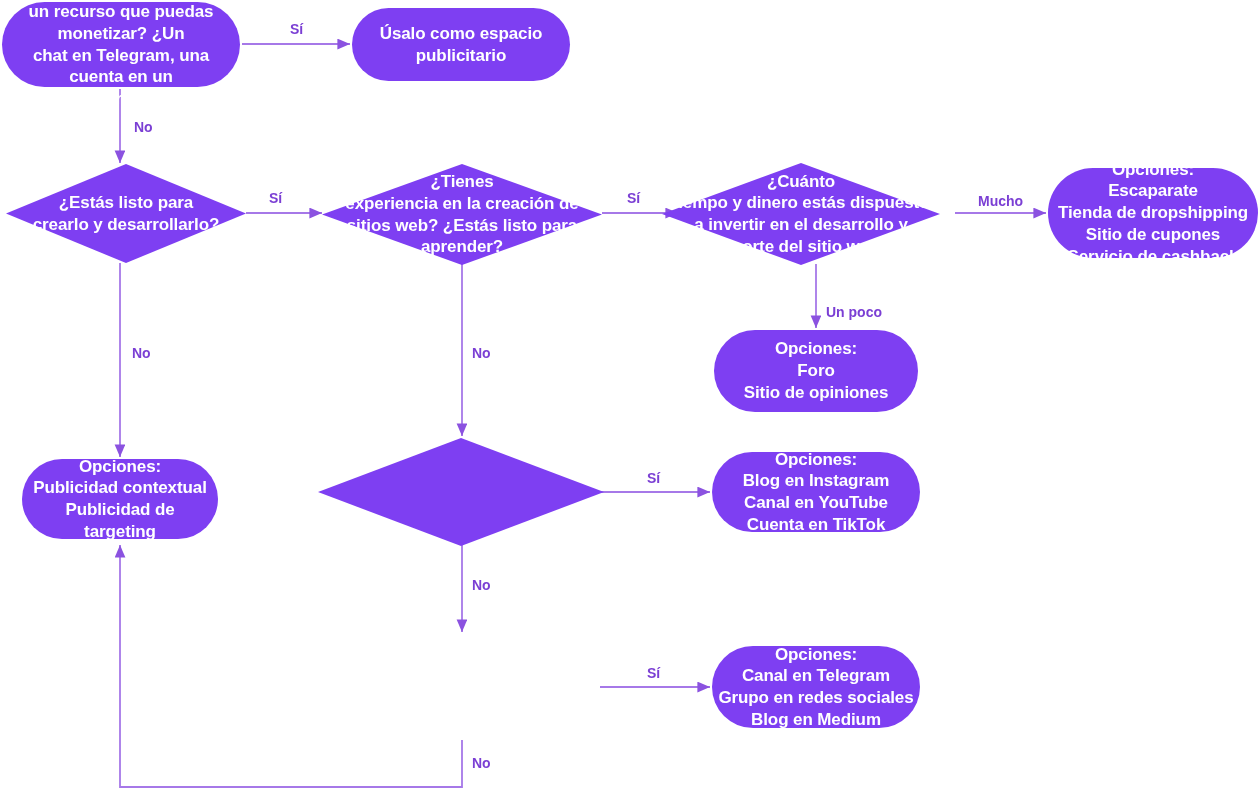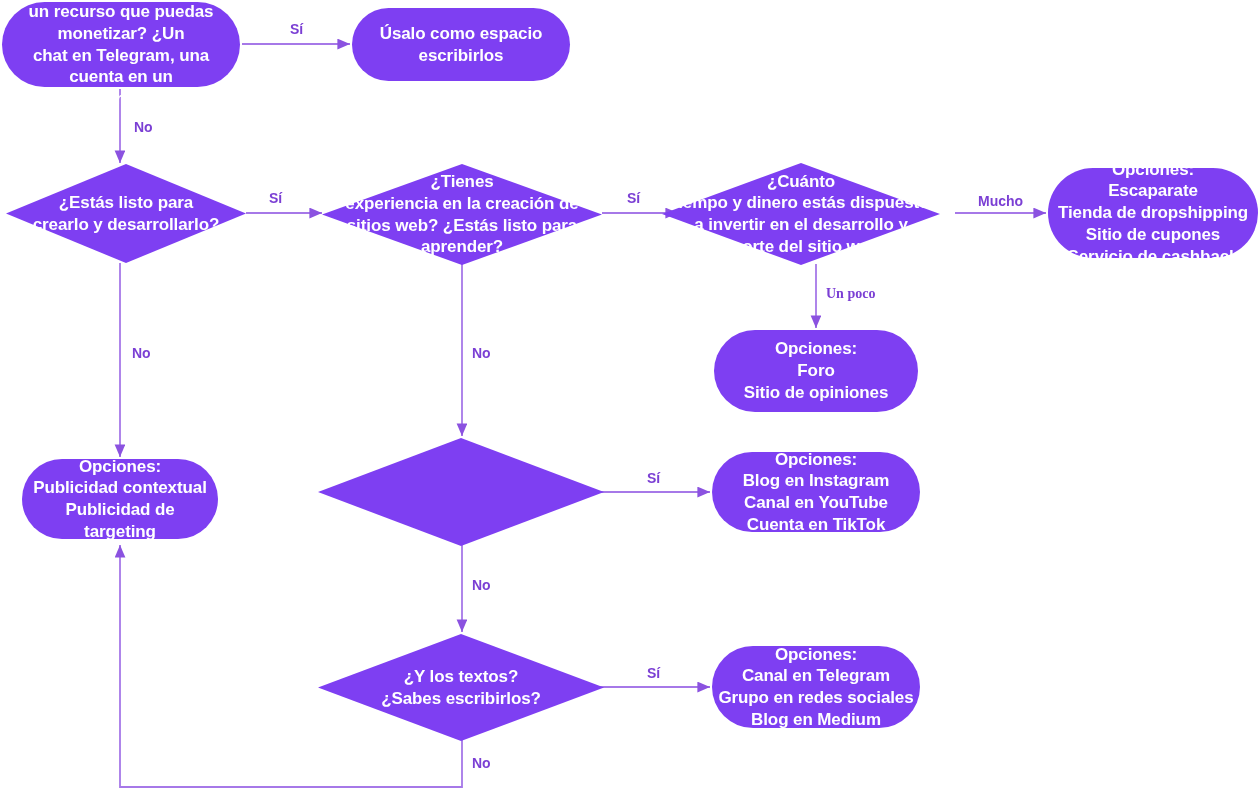--- a/index.html
+++ b/index.html
@@ -110,21 +110,21 @@
   </svg>
 
   <div class="node stadium" style="left:2px; top:2px; width:238px; height:85px;">
     <span class="txt">¿Tienes
 un recurso que puedas monetizar? ¿Un
 chat en Telegram, una cuenta en un
 foro?</span>
   </div>
 
   <div class="node stadium" style="left:352px; top:8px; width:218px; height:73px;">
-    <span class="txt">Úsalo como espacio escribirlos</span>
+    <span class="txt">Úsalo como espacio publicitario</span>
   </div>
 
   <div class="node diamond" style="left:6px; top:164px; width:240px; height:99px;">
     <div class="dmd"></div>
     <span class="txt">¿Estás listo para
 crearlo y desarrollarlo?</span>
   </div>
 
   <div class="node diamond" style="left:322px; top:164px; width:280px; height:101px;">
     <div class="dmd"></div>
@@ -166,39 +166,34 @@
     <div class="dmd"></div>
   </div>
 
   <div class="node stadium" style="left:712px; top:452px; width:208px; height:80px;">
     <span class="txt">Opciones:
 Blog en Instagram
 Canal en YouTube
 Cuenta en TikTok</span>
   </div>
 
-  <div class="node diamond" style="left:318px; top:634px; width:286px; height:107px;">
-    <div class="dmd"></div>
-    <span class="txt">¿Y los textos?
-¿Sabes escribirlos?</span>
-  </div>
 
   <div class="node stadium" style="left:712px; top:646px; width:208px; height:82px;">
     <span class="txt">Opciones:
 Canal en Telegram
 Grupo en redes sociales
 Blog en Medium</span>
   </div>
 
   <div class="edge-label" style="left:290px; top:21px;">Sí</div>
   <div class="edge-label" style="left:134px; top:119px;">No</div>
   <div class="edge-label" style="left:269px; top:190px;">Sí</div>
   <div class="edge-label" style="left:132px; top:345px;">No</div>
   <div class="edge-label" style="left:627px; top:190px;">Sí</div>
   <div class="edge-label" style="left:472px; top:345px;">No</div>
   <div class="edge-label" style="left:978px; top:193px;">Mucho</div>
-  <div class="edge-label" style="left:826px; top:286px;font-family:Liberation Serif, serif;">Un poco</div>
+  <div class="edge-label" style="left:826px; top:304px;">Un poco</div>
   <div class="edge-label" style="left:647px; top:470px;">Sí</div>
   <div class="edge-label" style="left:472px; top:577px;">No</div>
   <div class="edge-label" style="left:647px; top:665px;">Sí</div>
   <div class="edge-label" style="left:472px; top:755px;">No</div>
 
 </div>
 
 </body></html>

